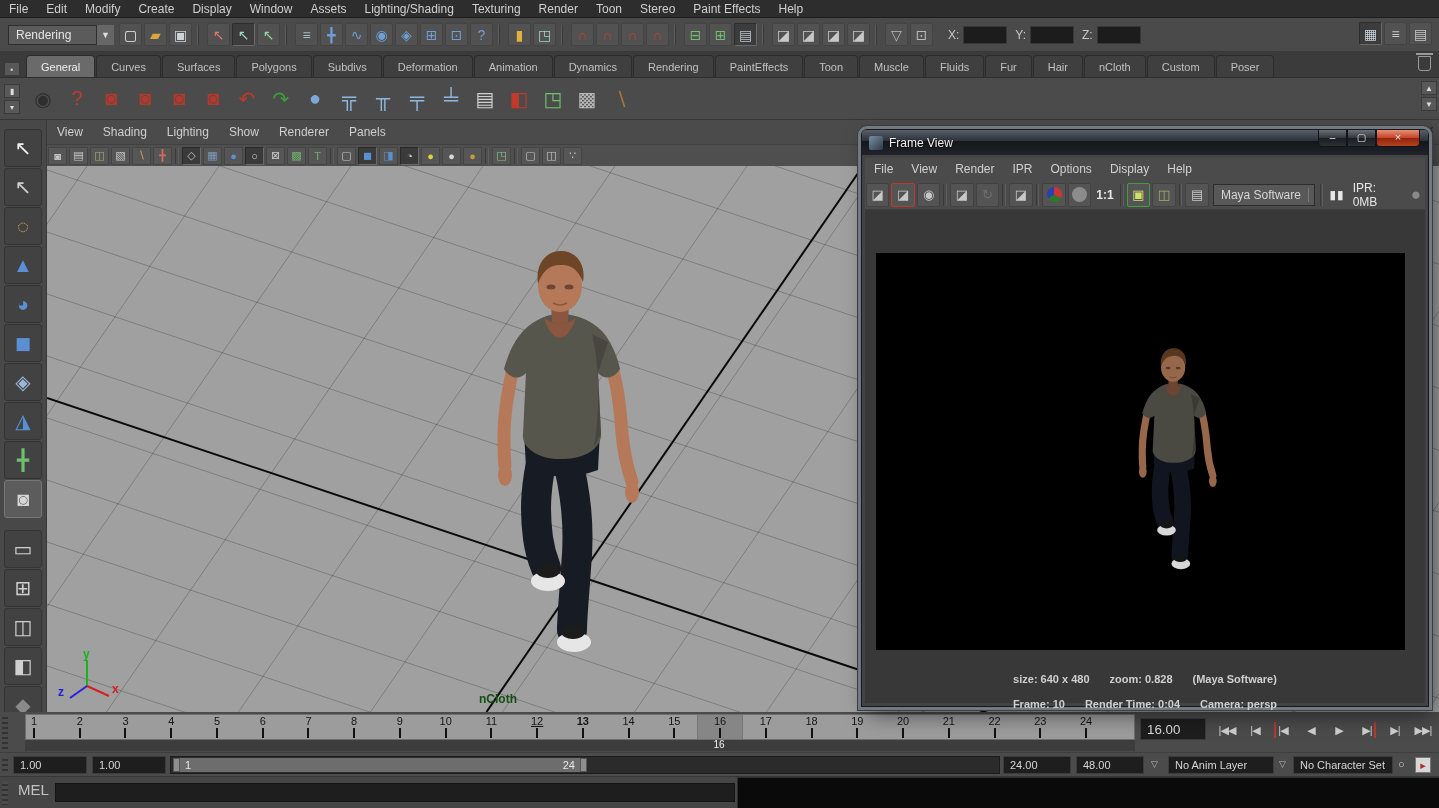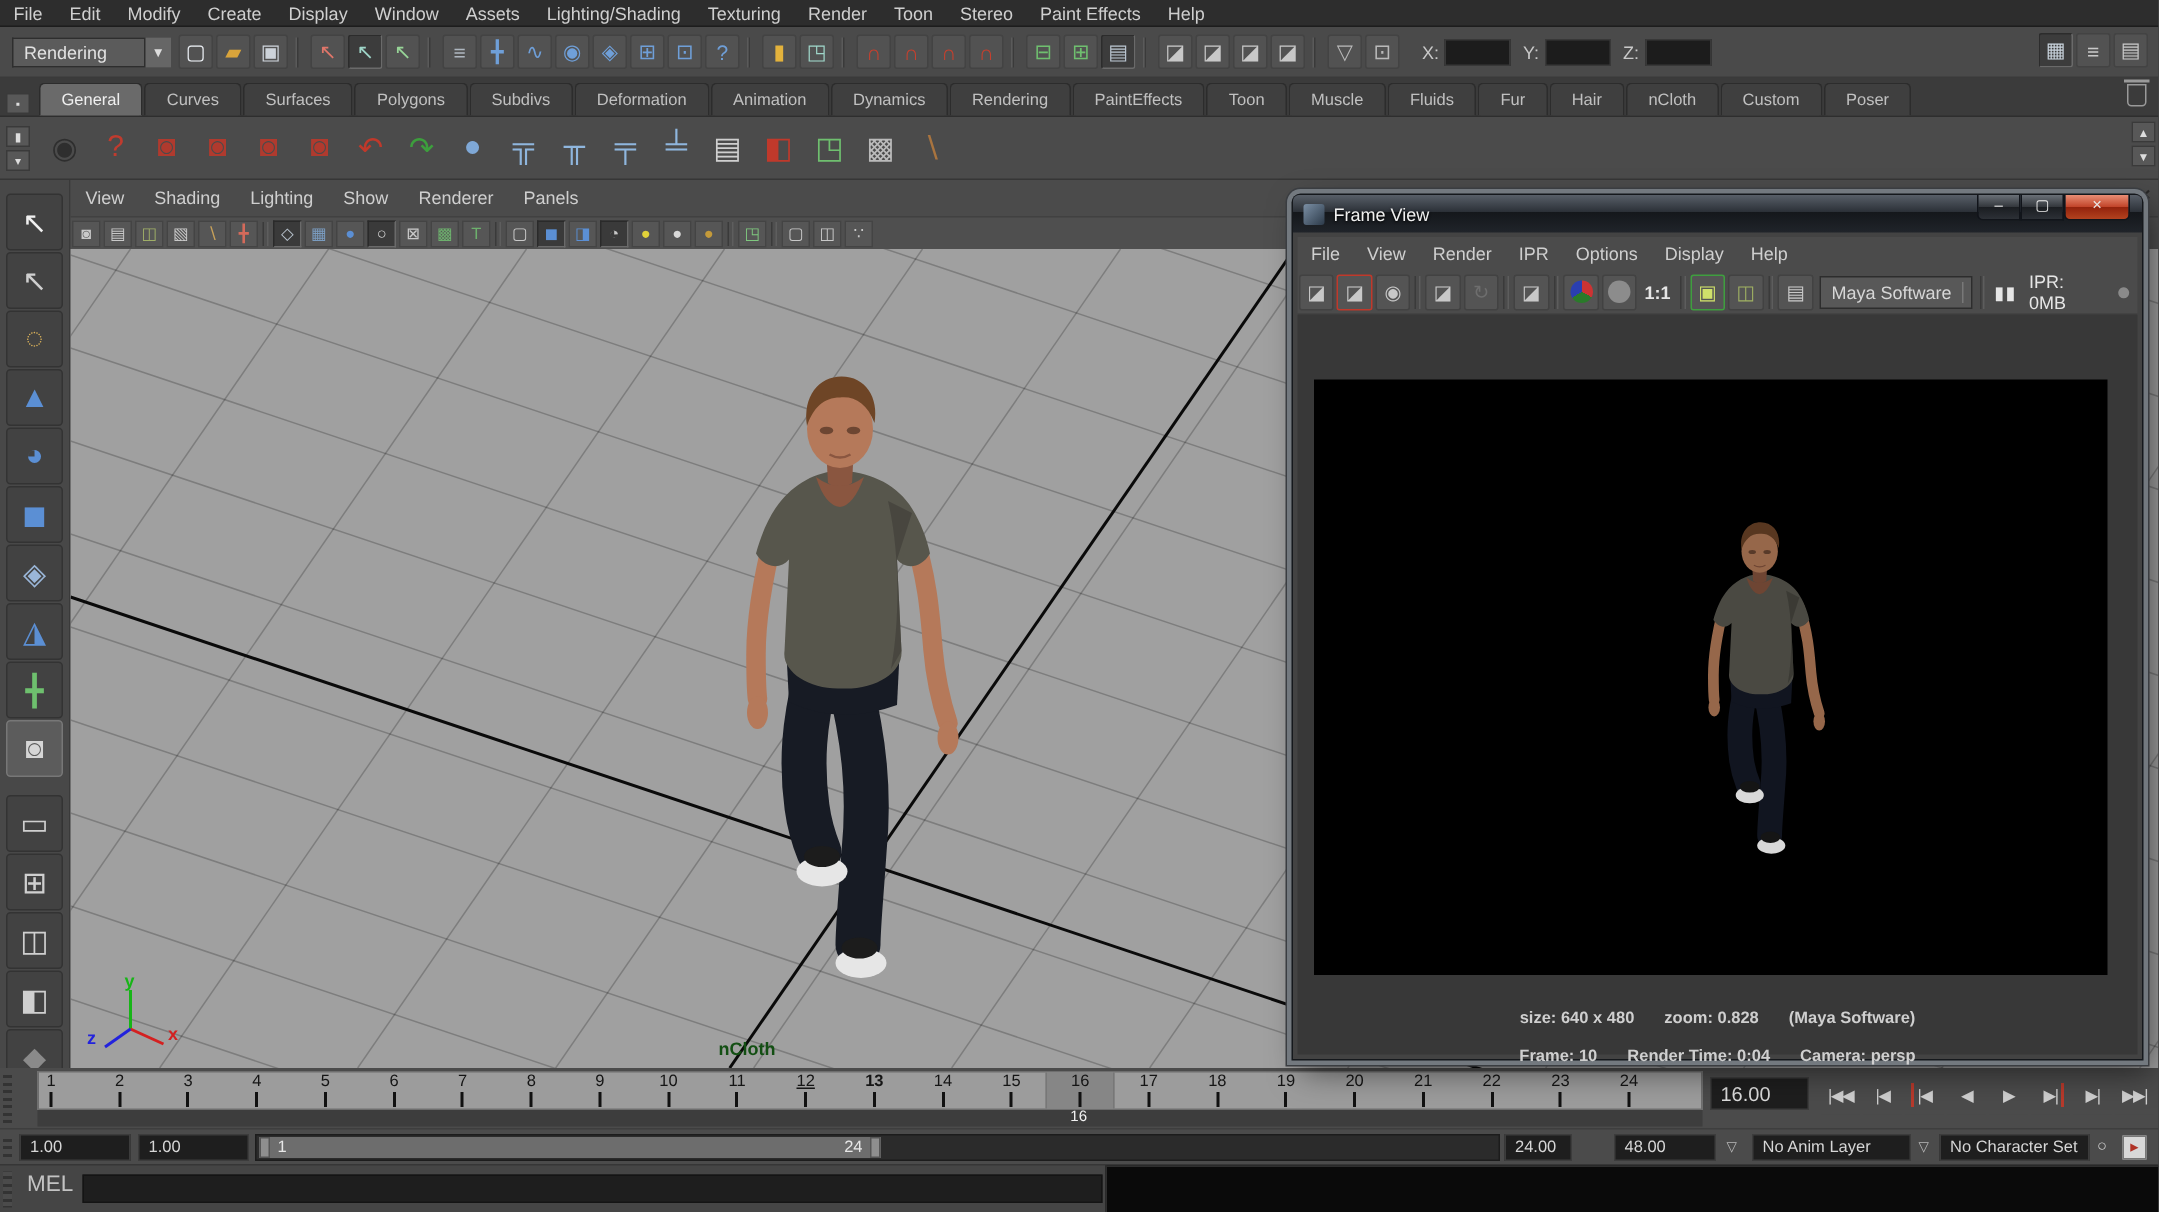--- a/index.html
+++ b/index.html
@@ -567,21 +567,21 @@
     <input class="r-field" style="left: 13px; width: 74px;" value="1.00">
     <input class="r-field" style="left: 92px; width: 74px;" value="1.00">
     <div class="r-track">
       <div class="r-inner">
         <div class="r-handle" style="left:0;"></div>
         <span class="r-lab" style="left:12px;">1</span>
         <span class="r-lab" style="right:12px;">24</span>
         <div class="r-handle" style="right:0;"></div>
       </div>
     </div>
-    <input class="r-field" style="left: 1003px; width: 45px;" value="24.00">
+    <input class="r-field" style="left: 1003px; width: 68px;" value="24.00">
     <input class="r-field" style="left: 1076px; width: 68px;" value="48.00">
     <span class="r-arrow" style="left:1151px;">▽</span>
     <div class="r-field" style="left:1168px;width:106px;">No Anim Layer</div>
     <span class="r-arrow" style="left:1279px;">▽</span>
     <div class="r-field" style="left:1293px;width:100px;">No Character Set</div>
     <span class="keyic" style="left:1398px;">○</span>
     <div class="autokey" style="left:1415px;">▸</div>
   </div>
 
   <div class="abs cmdrow">

